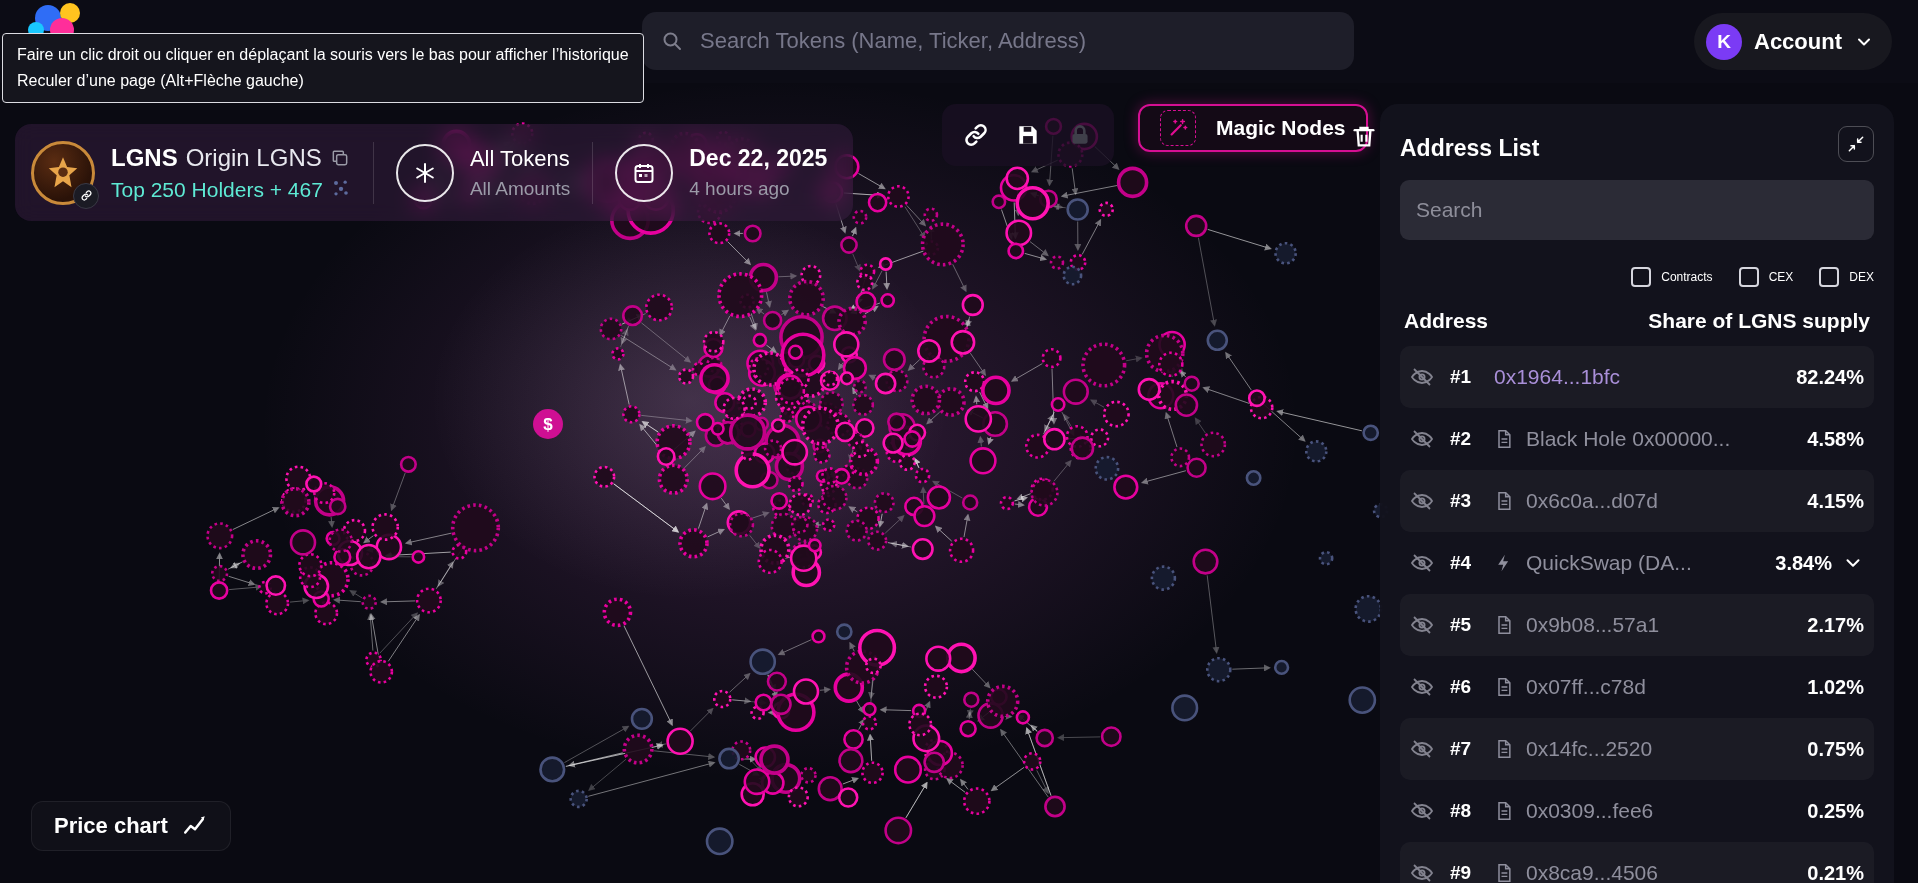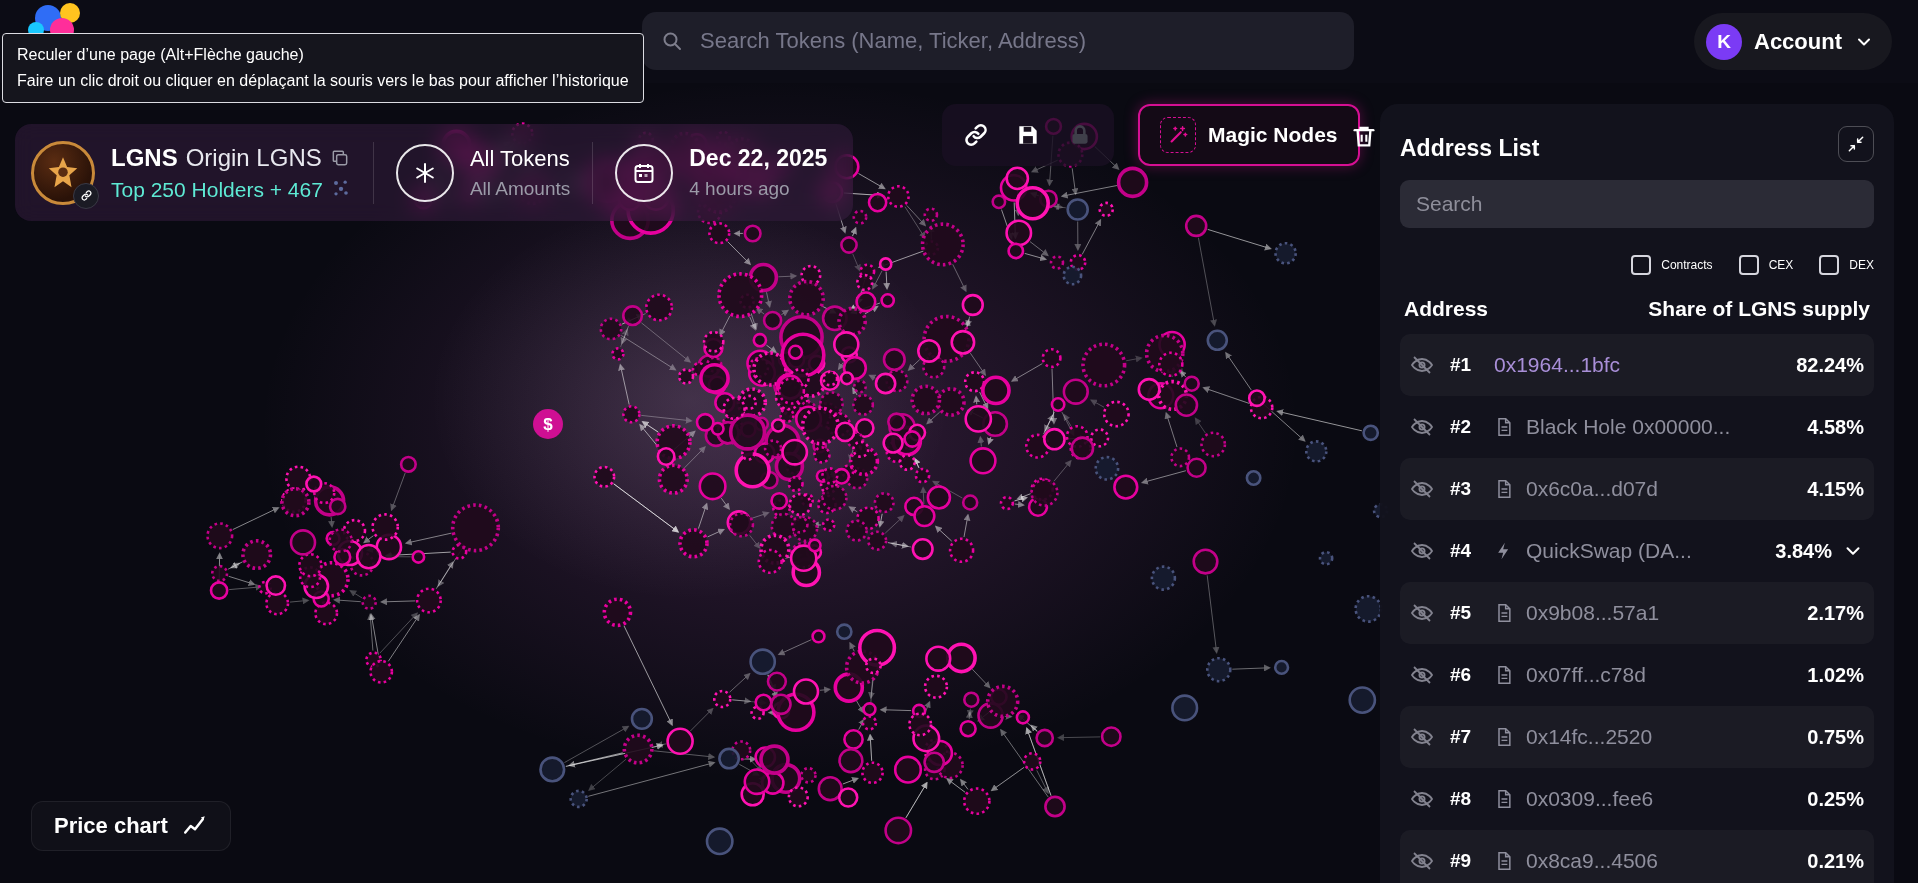--- a/index.html
+++ b/index.html
@@ -66,24 +66,24 @@
   .g-date{font-size:23px;font-weight:600;white-space:nowrap;}
   
   .controls{
     position:absolute;left:942px;top:104px;width:172px;height:62px;z-index:20;
     background:rgba(26,16,34,0.78);border-radius:14px;
     display:flex;align-items:center;justify-content:space-around;padding:0 8px;box-sizing:border-box;
   }
   .icobtn{background:transparent;border:none;cursor:pointer;width:36px;height:36px;
     display:flex;align-items:center;justify-content:center;padding:0;}
   .magic{
-    position:absolute;left:1138px;top:104px;height:62px;z-index:20;
+    position:absolute;left:1138px;top:104px;height:48px;z-index:20;
     background:rgba(22,10,24,0.85);border:2px solid #d60f93;border-radius:12px;
     box-shadow:0 0 14px rgba(220,20,150,0.35);
-    display:flex;align-items:center;gap:12px;padding:0 20px;cursor:pointer;
+    display:flex;align-items:center;gap:20px;padding:0 20px;cursor:pointer;
     color:#fff;font-family:inherit;
   }
   .wandbox{
     width:34px;height:34px;border:1.5px dashed #d60f93;border-radius:8px;
     display:flex;align-items:center;justify-content:center;
   }
   .magic-label{font-size:21px;font-weight:600;}
   .trash{
     position:absolute;left:1344px;top:116px;width:40px;height:40px;z-index:20;
     background:transparent;border:none;cursor:pointer;padding:0;
@@ -95,21 +95,21 @@
     background:rgba(19,19,29,0.97);border-radius:18px;
     padding:22px 20px;box-sizing:border-box;overflow:hidden;
   }
   .phead{display:flex;align-items:flex-end;justify-content:space-between;height:36px;margin-bottom:18px;}
   .phead h2{margin:0;font-size:23px;font-weight:bold;}
   .collapsebtn{
     width:36px;height:36px;border:1.5px solid rgba(255,255,255,0.25);border-radius:9px;
     background:transparent;cursor:pointer;display:flex;align-items:center;justify-content:center;padding:0;
   }
   .psearch{
-    width:100%;height:48px;box-sizing:border-box;border:none;outline:none;
+    width:100%;height:60px;box-sizing:border-box;border:none;outline:none;
     background:#2b2b36;border-radius:9px;color:#86efac;padding:0 16px;
     font-size:21px;font-family:inherit;margin-bottom:20px;
   }
   .psearch::placeholder{color:#8e8e9a;}
   .filters{display:flex;justify-content:flex-end;align-items:center;gap:26px;height:34px;margin-bottom:12px;}
   .filt{display:flex;align-items:center;gap:10px;cursor:pointer;font-size:12px;color:#fff;}
   .cbox{width:20px;height:20px;border:2px solid #d6d6de;border-radius:4px;box-sizing:border-box;background:transparent;}
   .cols{display:flex;justify-content:space-between;align-items:center;height:30px;font-size:21px;font-weight:bold;margin-bottom:10px;padding:0 4px;}
   .rows{margin-top:6px;}
   .arow{display:flex;align-items:center;height:62px;padding:0 10px;border-radius:10px;}
@@ -1072,22 +1072,22 @@
             <path d="M9 12h7M9 16h7" stroke="currentColor" stroke-width="1.6"></path>
           </svg>
         </span>
         <span class="addr">0x8ca9...4506</span>
         <span class="share">0.21%</span>
       </div>
     </div>
 </aside>
 
 <div class="tooltip">
+  <div>Faire un clic droit ou cliquer en déplaçant la souris vers le bas pour afficher l’historique</div>
   <div>Reculer d’une page (Alt+Flèche gauche)</div>
-  <div>Faire un clic droit ou cliquer en déplaçant la souris vers le bas pour afficher l’historique</div>
 </div>
 
 <button class="pricechart">
   <span>Price chart</span>
   <span>
     <svg width="26" height="26" viewBox="0 0 24 24">
         <path d="M3 18l5-6 4 3 7-9" stroke="#fff" stroke-width="2.3" fill="none" stroke-linecap="round" stroke-linejoin="round"></path>
         <path d="M21 3l-3.6 1.2 2.4 2.4z" fill="#fff"></path>
       </svg>
   </span>

